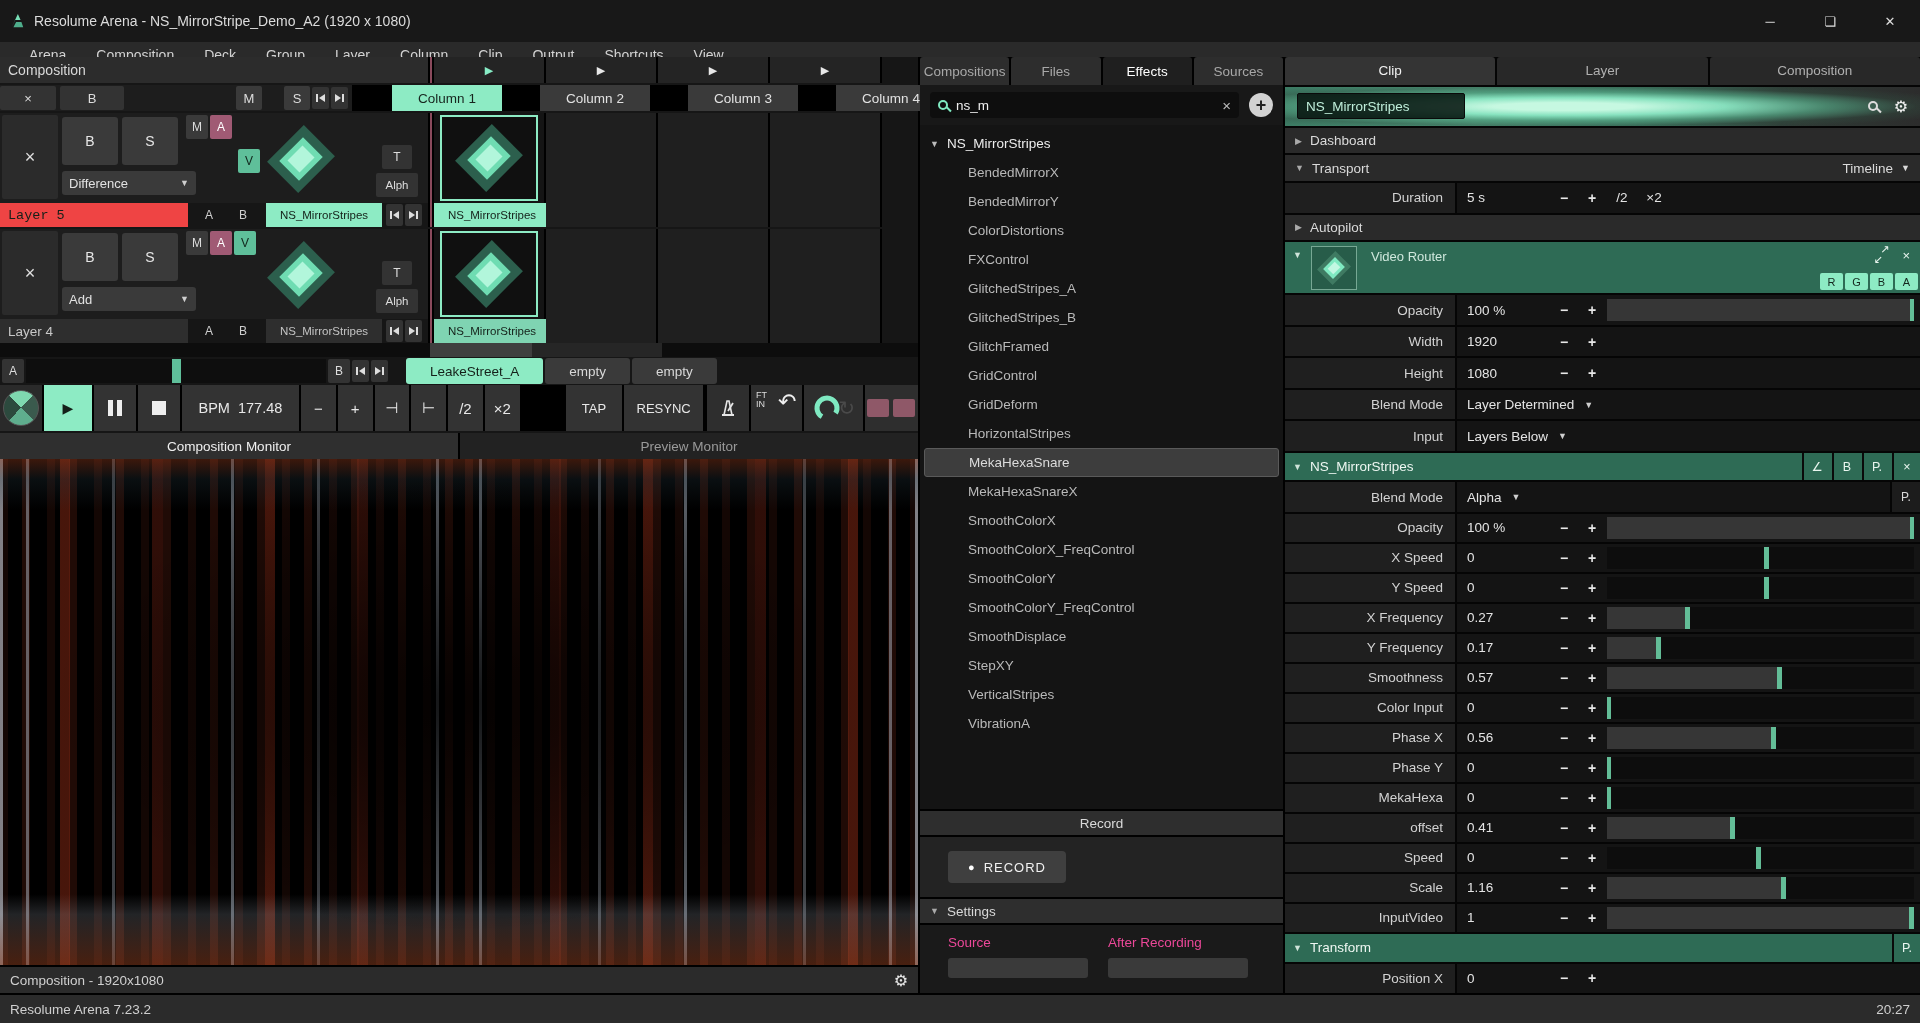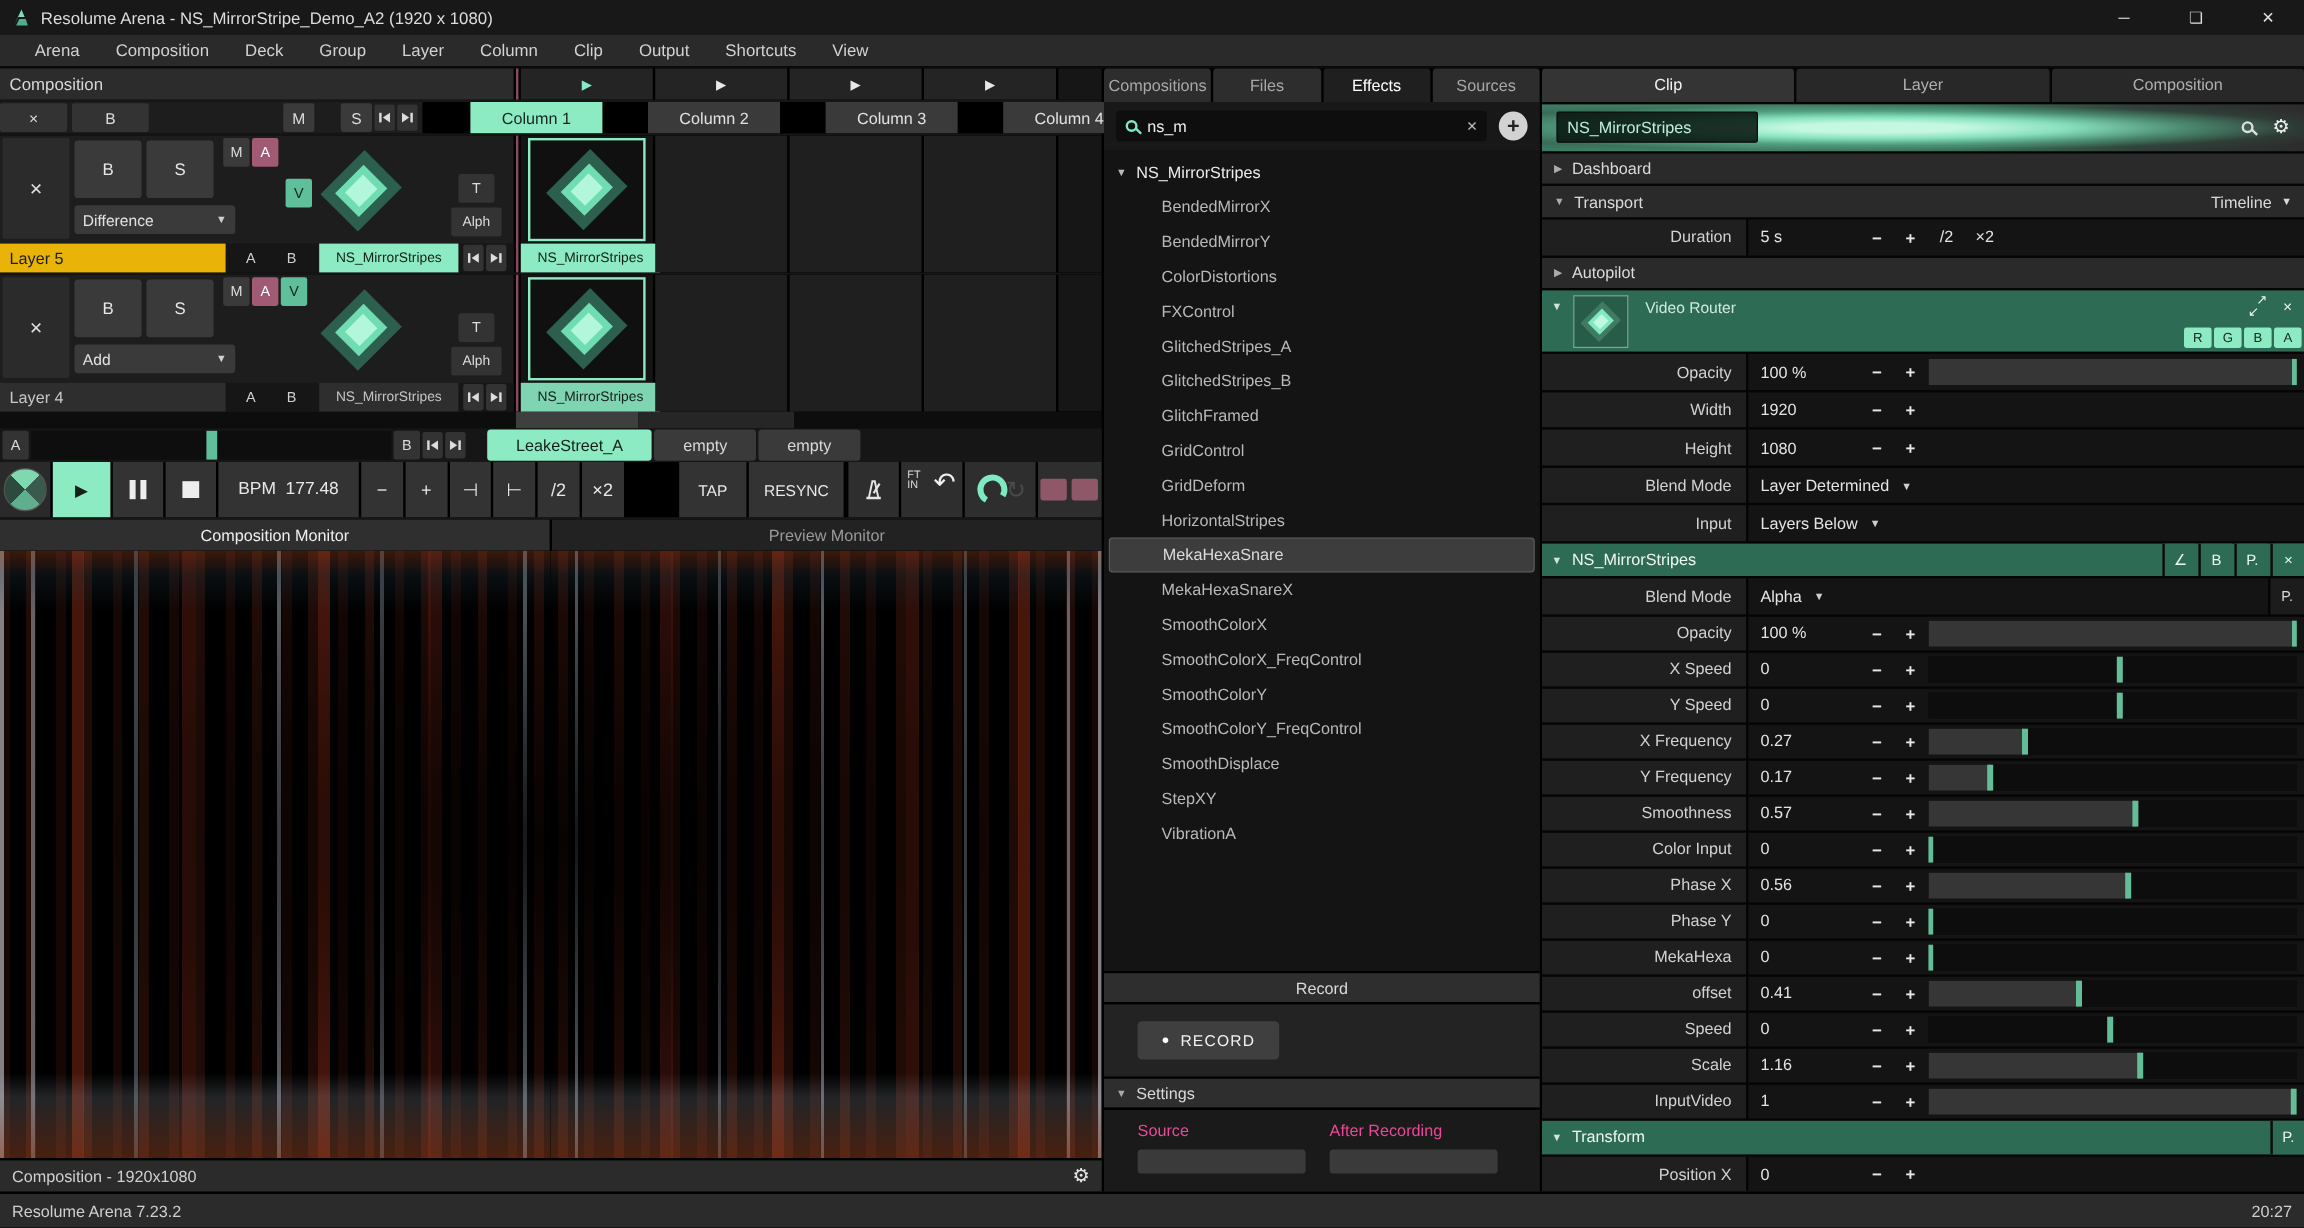--- a/index.html
+++ b/index.html
@@ -1,20 +1,20 @@
 <!DOCTYPE html>
 <html><head>
 <meta charset="utf-8">
 <style>
   * { box-sizing: border-box; margin:0; padding:0; }
   html,body { width:1920px; height:1023px; overflow:hidden; }
   body { background:#111; font-family:"Liberation Sans","DejaVu Sans",sans-serif; color:#d6d6d6; font-size:14px; position:relative; }
 
   
-  .titlebar { height:29px; background:#181818; display:flex; align-items:center; padding-left:8px; }
+  .titlebar { height:42px; background:#181818; display:flex; align-items:center; padding-left:8px; }
   .logo { width:18px; height:16px; margin-right:8px; }
   .title-text { color:#dcdcdc; font-size:14px; }
   .wincontrols { margin-left:auto; display:flex; height:100%; }
   .winbtn { width:60px; display:flex; align-items:center; justify-content:center; color:#ddd; font-size:13px; }
   .menubar { height:28px; background:#2a2a2a; display:flex; align-items:center; padding-left:14px; border-bottom:2px solid #0a0a0a; }
   .menu-item { padding:0 15px; color:#d2d2d2; font-size:14px; }
 
   
   .main { position:absolute; top:57px; left:0; right:0; bottom:30px; display:flex; gap:2px; background:#000; }
   .left  { width:918px; display:flex; flex-direction:column; background:#161616; }
@@ -56,21 +56,21 @@
   .lm-blend .dd { margin-left:auto; font-size:9px; color:#cfcfcf; }
   .badge { position:absolute; width:22px; height:24px; display:flex; align-items:center; justify-content:center; font-size:12px; border-radius:2px; }
   .bg-m { background:#3a3a3a; color:#ddd; }
   .bg-a { background:#a05a74; color:#fff; }
   .bg-v { background:#5fbf9a; color:#11261c; }
   .lm-thumb { position:absolute; left:268px; top:6px; width:66px; height:80px; display:flex; align-items:center; justify-content:center; }
   .lm-t    { position:absolute; left:382px; top:32px; width:30px; height:24px; background:#333; border-radius:2px; display:flex; align-items:center; justify-content:center; font-size:12px; color:#ddd; }
   .lm-alph { position:absolute; left:376px; top:60px; width:42px; height:24px; background:#333; border-radius:2px; display:flex; align-items:center; justify-content:center; font-size:11.5px; color:#ddd; }
   .layer-labelrow { position:absolute; left:0; bottom:0; height:24px; width:100%; display:flex; align-items:center; gap:2px; background:#161616; }
   .lname { width:188px; height:100%; display:flex; align-items:center; padding-left:8px; font-size:13.5px; }
-  .lname.on { background:#eab308; color:#142019; }
+  .lname.on { background:#ef4444; color:#142019;font-family:Liberation Mono, monospace; }
   .lname.off { background:#2e2e2e; color:#c8c8c8; }
   .ab { width:18px; text-align:center; font-size:12px; color:#cfcfcf; }
   .ab.a { margin-left:10px; } .ab.b { margin-left:14px; }
   .lclip { width:116px; height:100%; display:flex; align-items:center; justify-content:center; font-size:11.5px; margin-left:12px; }
   .lclip.on { background:#8debc4; color:#142019; }
   .lclip.off { background:#2e2e2e; color:#c4c4c4; }
   .lskip { display:flex; gap:2px; margin-left:2px; }
 
   .clipcell { width:110px; background:#1f1f1f; position:relative; }
   .clipcell.filled { background:#141414; }
@@ -552,20 +552,21 @@
           <div class="fxitem">GridDeform</div>
           <div class="fxitem">HorizontalStripes</div>
           <div class="fxitem selected">MekaHexaSnare</div>
           <div class="fxitem">MekaHexaSnareX</div>
           <div class="fxitem">SmoothColorX</div>
           <div class="fxitem">SmoothColorX_FreqControl</div>
           <div class="fxitem">SmoothColorY</div>
           <div class="fxitem">SmoothColorY_FreqControl</div>
           <div class="fxitem">SmoothDisplace</div>
           <div class="fxitem">StepXY</div>
+          <div class="fxitem">VerticalStripes</div>
           <div class="fxitem">VibrationA</div>
         </div>
     </div>
     <div class="rechead">Record</div>
     <div class="recarea">
       <div class="recbtn">
         <span class="recdot">●</span>
         <span>RECORD</span>
       </div>
     </div>

